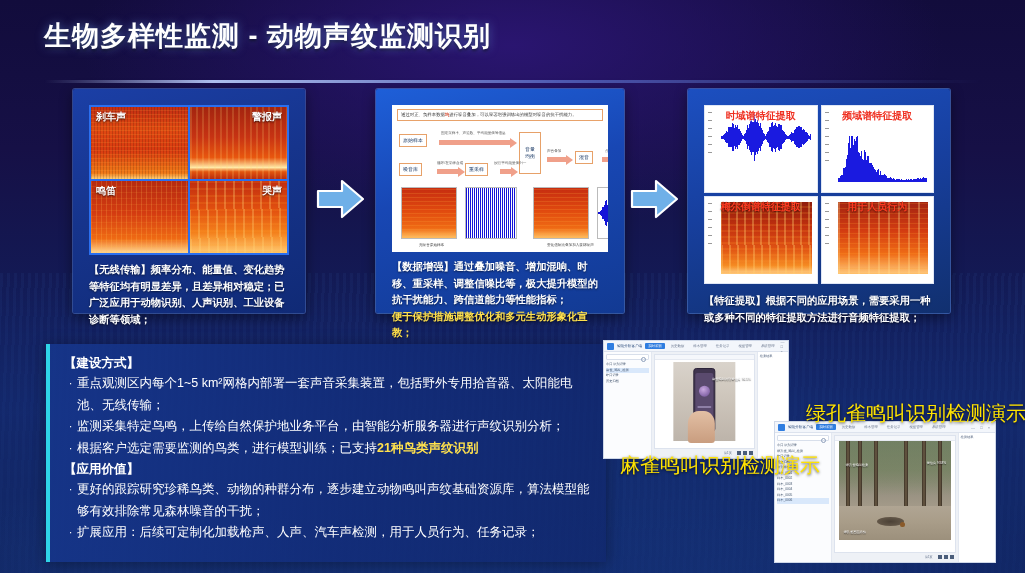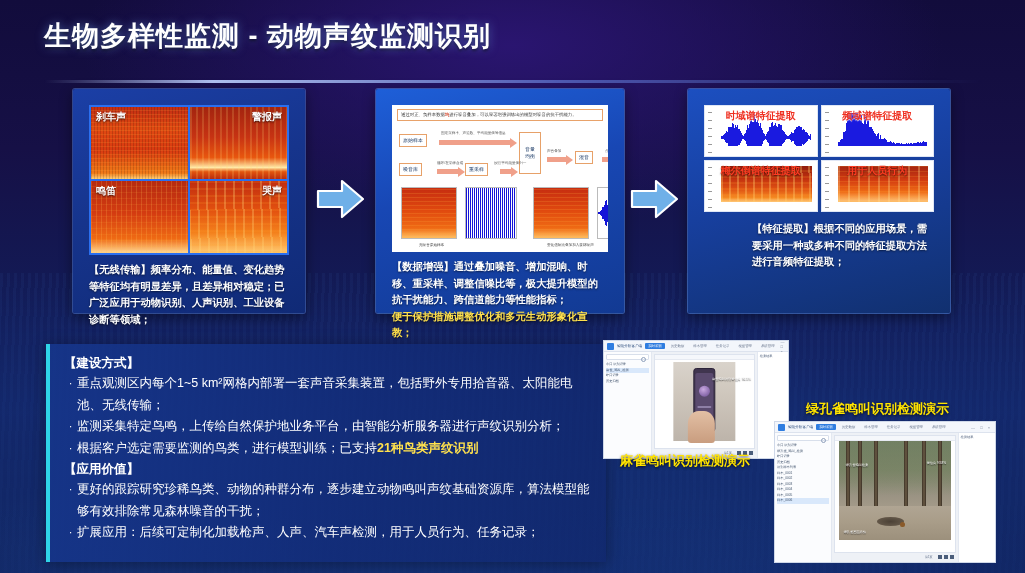--- a/index.html
+++ b/index.html
@@ -122,21 +122,21 @@
   .dg-wave-burst{ position:relative; background:#fff; overflow:hidden; }
   .dg-wave-burst i{ position:absolute; background:#1414d8; width:1px; }
   .dg-lab{ position:absolute; font-size:3.6px; color:#444; white-space:nowrap; }
 
   #panel3{
     left:688px; top:89px; width:262px; height:224px;
     background:linear-gradient(165deg,#1c4fc0 0%, #173f9e 45%, #11306f 100%);
     box-shadow:0 0 0 1px rgba(90,150,250,.5), 0 4px 14px rgba(0,0,0,.45);
   }
   .feat-grid{ display:grid; grid-template-columns:1fr 1fr; gap:3px; }
-  .feat-cell{ position:relative; background:#fff; height:52px; overflow:hidden; border:1px solid #dfe6f5;}
+  .feat-cell{ position:relative; background:#fff; height:88px; overflow:hidden; border:1px solid #dfe6f5;}
   .feat-cell .flbl{
     position:absolute; left:0; right:0; top:3px; text-align:center; z-index:4;
     font-size:10px; font-weight:bold; color:#ef2f20;
     text-shadow:0 1px 1px rgba(255,255,255,.85);
   }
   .feat-cell.dark .flbl{ color:#ff3b22; text-shadow:0 1px 2px rgba(0,0,0,.6); }
   .axis-y{ position:absolute; left:3px; top:6px; bottom:6px; width:12px; }
   .axis-y i{ display:block; height:1px; background:#999; width:4px; margin-bottom:7px; }
   .wave-box{ position:absolute; left:16px; right:6px; top:8px; bottom:10px; overflow:hidden; }
   .wave-box i{ position:absolute; background:#1a1ae0; width:1px; }
@@ -165,21 +165,21 @@
   }
   .ib-head{ color:#ffffff; font-weight:bold; font-size:12.5px; line-height:20px; }
   .ib-li{ display:flex; color:#ffffff; font-size:12.5px; line-height:21.5px; }
   .ib-li .dot{ width:13px; flex:0 0 13px; text-align:center; font-size:11px; }
   .ib-li .txt{ flex:1; }
   .ib-li .txt b{ color:#ffe14d; }
 
   
   .demo{ position:absolute; z-index:7; background:#fff; border:1px solid #cfd8e8; overflow:hidden; }
   .demo-cap{
-    position:absolute; z-index:9; font-size:13px; font-weight:bold; color:#ffe300;
+    position:absolute; z-index:9; font-size:20px; font-weight:normal; color:#ffe300;
     text-shadow:0 1px 3px rgba(0,0,0,.75); white-space:nowrap;
   }
   .app-bar{ height:11px; background:#f3f6fb; border-bottom:1px solid #dde3ee; display:flex; align-items:center; padding:0 3px; gap:3px;}
   .app-logo{ width:7px; height:7px; border-radius:1px; background:#2f7de0; flex:0 0 7px;}
   .app-title{ font-size:3.6px; color:#2a4b7c; white-space:nowrap;}
   .app-tab{ font-size:3.4px; color:#67748c; padding:1px 3px; border-radius:1px; white-space:nowrap;}
   .app-tab.active{ background:#2f7de0; color:#fff; }
   .app-win{ margin-left:auto; font-size:4px; color:#7b879b; letter-spacing:2px; }
   .app-body{ display:flex; height:calc(100% - 11px); }
   .app-side{ width:26%; background:#fbfcfe; border-right:1px solid #e3e8f1; padding:2px; }
@@ -600,21 +600,21 @@
               <i></i>
               <i></i>
               <i></i>
               <i></i>
               <i></i>
             </div>
           <div class="heat-box stft"></div>
         </div>
 
       </div>
-      <div class="panel-desc" style="margin-top:9px;margin-left:48px;">
+      <div class="panel-desc" style="margin-top:9px;">
         <span>【特征提取】</span><span>根据不同的应用场景，需要采用一种或多种不同的特征提取方法进行音频特征提取；</span>
       </div>
     </div>
   </div>
 
   <div id="infobox">
     <div class="ib-head">【建设方式】</div>
 
     <div class="ib-li">
       <span class="dot">·</span>

